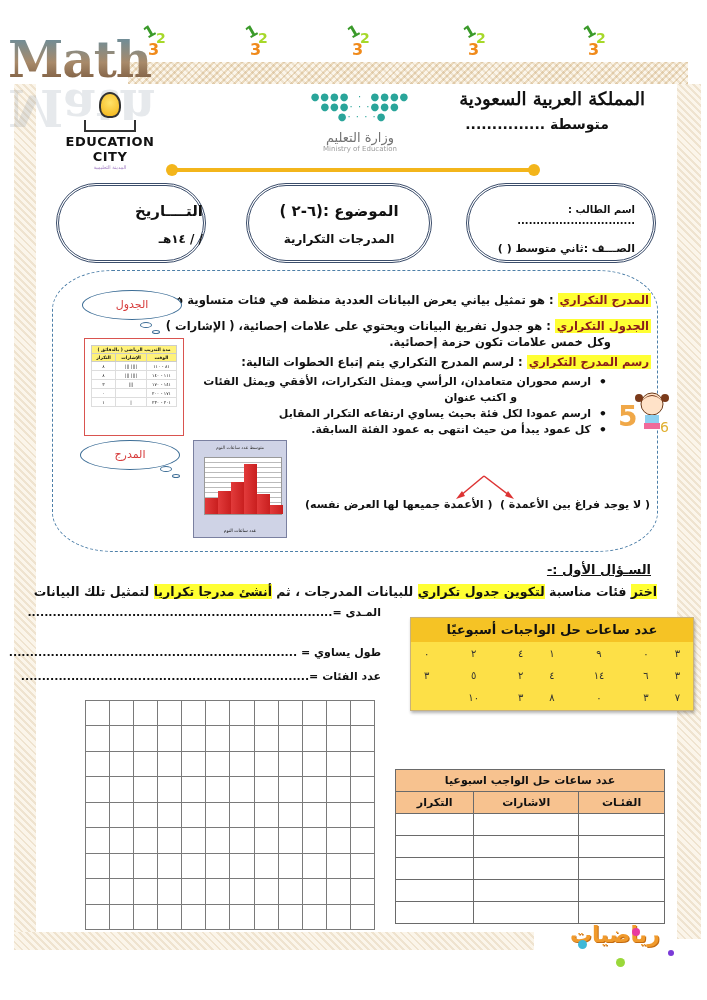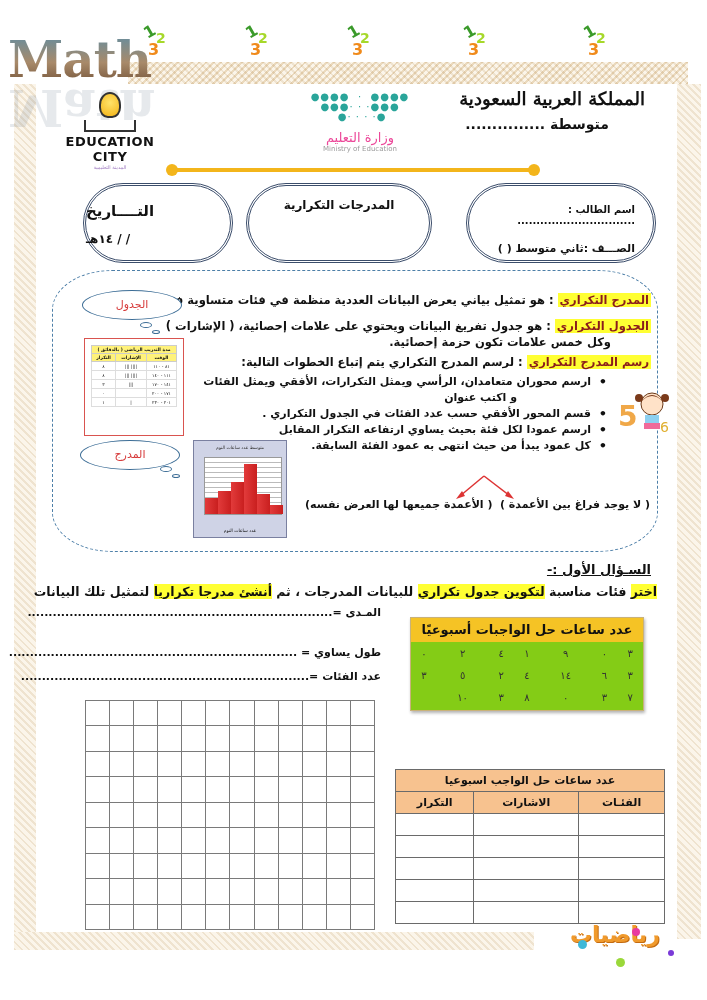--- a/index.html
+++ b/index.html
@@ -29,35 +29,35 @@
   
   .sprinkles { position: absolute; top: 22px; left: 140px; width: 520px; height: 40px; }
   .sprinkle { position: absolute; width: 40px; height: 38px; }
   .sprinkle span { position: absolute; font-weight: bold; font-family: "DejaVu Sans", sans-serif; }
 
   
   .kingdom { position: absolute; right: 62px; top: 88px; font-size: 18px; font-family: "DejaVu Serif", serif; font-weight: bold; }
   .school { position: absolute; right: 98px; top: 116px; font-size: 14px; font-weight: bold; direction: rtl; }
   .ministry { position: absolute; left: 300px; top: 92px; width: 120px; text-align: center; }
   .ministry .dots { font-size: 10px; color: #2aa59a; letter-spacing: 1px; line-height: 10px; }
-  .ministry .ar { font-size: 13px; color: #ec4899; margin-top: 8px; }
+  .ministry .ar { font-size: 13px; color: #737373; margin-top: 8px; }
   .ministry .en { font-size: 7px; color: #9a9a9a; }
   .educity { position: absolute; left: 60px; top: 92px; width: 100px; text-align: center; }
   .educity .bulb { width: 22px; height: 26px; margin: 0 auto; border-radius: 50% 50% 40% 40%;
     background: radial-gradient(circle at 50% 40%, #ffe36a, #f3b316); border: 2px solid #333; }
   .educity .book { width: 52px; height: 12px; margin: 2px auto 0; border: 2px solid #333; border-top: none; background: #fff; }
   .educity .name { font-size: 13px; font-weight: bold; font-family: "DejaVu Sans", sans-serif; letter-spacing: 0.5px; margin-top: 2px; }
   .educity .sub { font-size: 5px; color: #a07cc0; }
 
   .gold-line { position: absolute; left: 172px; top: 168px; width: 362px; height: 4px; background: #f3b51b; }
   .gold-dot { position: absolute; top: 164px; width: 12px; height: 12px; border-radius: 50%; background: #f3b51b; }
 
   
   .pill { position: absolute; top: 183px; height: 80px; border: 3px double #3b4d6b; border-radius: 40px; background: #fff; direction: rtl; }
-  .pill-date { left: 83px; width: 150px; text-align: left; }
+  .pill-date { left: 56px; width: 150px; text-align: right; }
   .pill-subject { left: 246px; width: 186px; text-align: center; }
   .pill-student { left: 466px; width: 190px; padding-right: 18px; }
   .pill .big { font-size: 15px; font-weight: bold; margin-top: 16px; }
   .pill .mid { font-size: 12px; font-weight: bold; margin-top: 12px; }
   .pill-student .line1 { font-size: 10px; font-weight: bold; margin-top: 18px; }
   .pill-student .line2 { font-size: 11px; font-weight: bold; margin-top: 16px; }
 
   
   .info-box { position: absolute; left: 52px; top: 270px; width: 606px; height: 282px;
     border: 1.5px dashed #4d7fa8; border-radius: 60px / 40px; }
@@ -93,21 +93,21 @@
 
   
   .girl { position: absolute; left: 618px; top: 388px; width: 60px; height: 48px; }
 
   
   .q-title { position: absolute; right: 56px; top: 562px; direction: rtl; font-size: 13px; font-weight: bold; text-decoration: underline; }
   .q-text { position: absolute; right: 50px; top: 584px; direction: rtl; font-size: 12.5px; font-weight: bold; white-space: nowrap; }
   .q-text .hl2 { background: #ffff33; }
 
   
-  .data-card { position: absolute; left: 410px; top: 617px; width: 234px; height: 94px; border: 1.5px solid #c9b27a; background: #84cc16; box-shadow: 1px 2px 3px rgba(0,0,0,0.3); }
+  .data-card { position: absolute; left: 410px; top: 617px; width: 284px; height: 94px; border: 1.5px solid #c9b27a; background: #fde047; box-shadow: 1px 2px 3px rgba(0,0,0,0.3); }
   .data-card .hdr { background: #f5c325; height: 24px; text-align: center; font-size: 13px; font-weight: bold; line-height: 24px; direction: rtl; }
   .data-card table { width: 100%; border-collapse: collapse; direction: rtl; }
   .data-card td { text-align: center; font-size: 10px; height: 22px; color: #333; }
 
   
   .ans { position: absolute; right: 326px; direction: rtl; font-size: 11px; font-weight: bold; white-space: nowrap; }
 
   
   .grid { position: absolute; left: 85px; top: 700px; width: 290px; height: 230px; border-collapse: collapse; }
   .grid td { border: 1.2px solid #7a7a7a; }
@@ -178,20 +178,21 @@
 
 <div class="gold-line"></div>
 <div class="gold-dot" style="left:166px"></div>
 <div class="gold-dot" style="left:528px"></div>
 
 <div class="pill pill-date">
   <div class="big">التــــاريخ</div>
   <div class="mid">/    /    ١٤هـ</div>
 </div>
 <div class="pill pill-subject">
+  <div class="big">الموضوع :(٦-٢ )</div>
   <div class="mid">المدرجات التكرارية</div>
 </div>
 <div class="pill pill-student">
   <div class="line1">اسم الطالب : ...............................</div>
   <div class="line2">الصـــف :ثاني متوسط (     )</div>
 </div>
 
 <div class="info-box"></div>
 
 <div class="def" style="top:292px">
@@ -201,21 +202,20 @@
   <span class="hl">الجدول التكراري</span><span> : هو جدول تفريغ البيانات ويحتوي على علامات إحصائية، ( الإشارات )</span>
 </div>
 <div class="def" style="top:334px;right:96px">وكل خمس علامات تكون حزمة إحصائية.</div>
 <div class="def" style="top:354px">
   <span class="hl">رسم المدرج التكراري</span><span> : لرسم المدرج التكراري يتم إتباع الخطوات التالية:</span>
 </div>
 
 <ul class="bullets">
   <li>ارسم محوران متعامدان، الرأسي ويمثل التكرارات، الأفقي ويمثل الفئات</li>
   <li class="cont" style="padding-right:90px">و اكتب عنوان</li>
-  <li>قسم المحور الأفقي حسب عدد الفئات في الجدول التكراري .</li>
   <li>ارسم عمودا لكل فئة بحيث يساوي ارتفاعه التكرار المقابل</li>
   <li>كل عمود يبدأ من حيث انتهى به عمود الفئة السابقة.</li>
 </ul>
 
 <svg class="arrow-svg" width="90" height="26">
   <polyline points="44,2 20,22" stroke="#d33" stroke-width="1.5" fill="none"></polyline>
   <polyline points="44,2 70,22" stroke="#d33" stroke-width="1.5" fill="none"></polyline>
   <polygon points="16,25 22,17 25,22" fill="#d33"></polygon>
   <polygon points="74,25 65,22 68,17" fill="#d33"></polygon>
 </svg>

